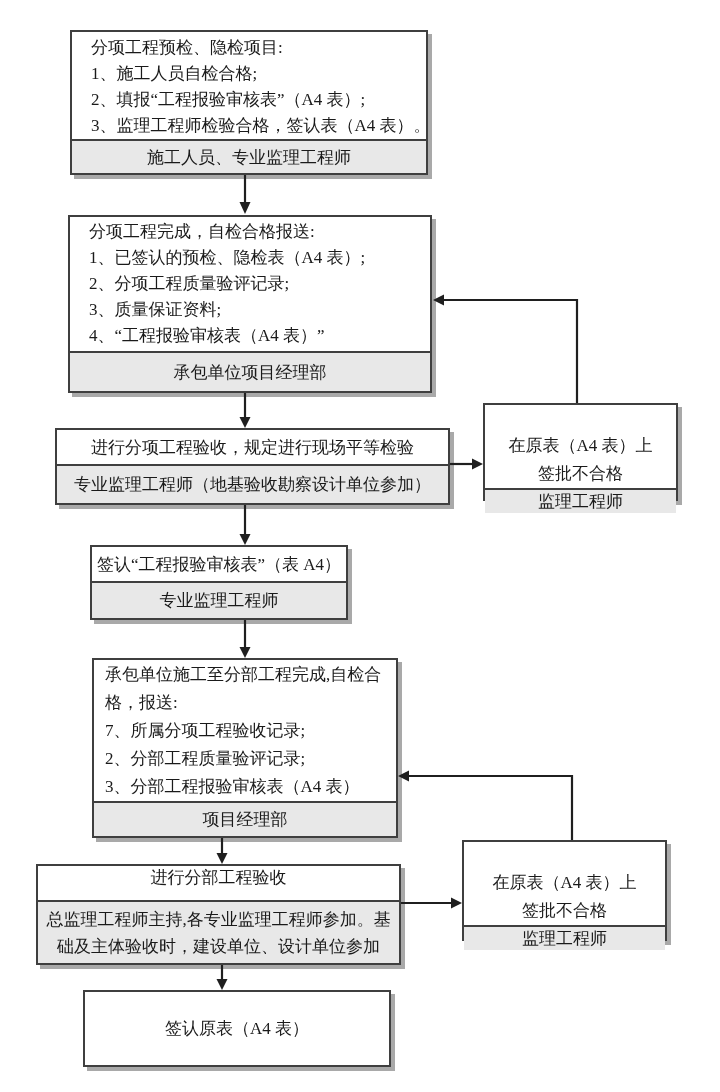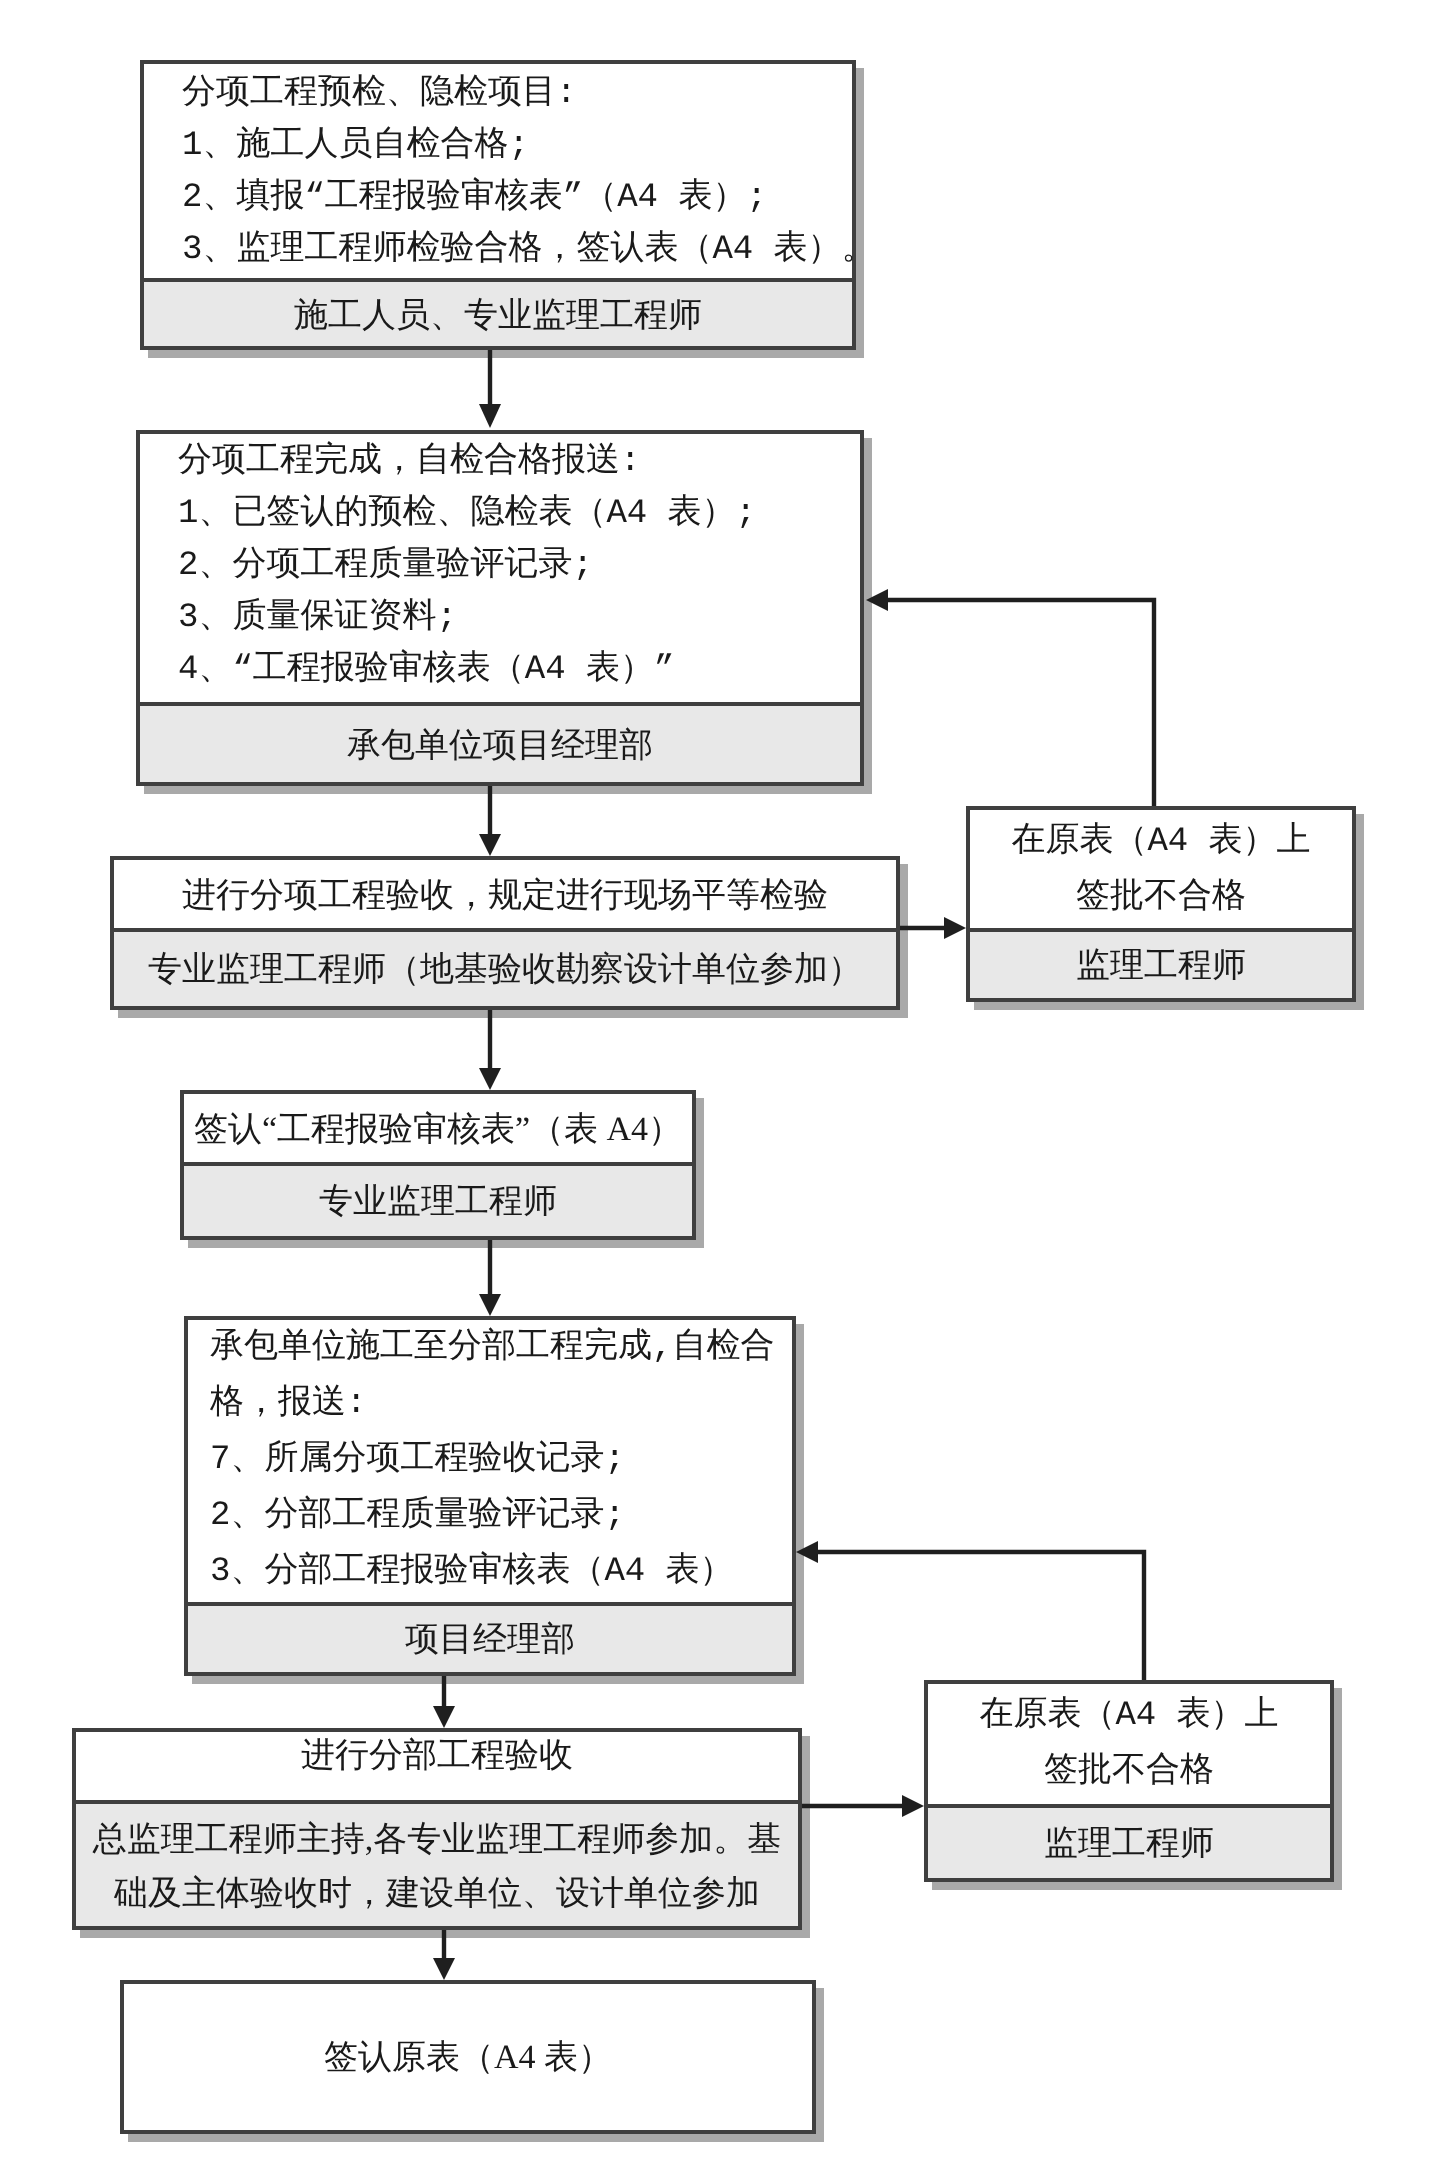--- a/index.html
+++ b/index.html
@@ -14,35 +14,35 @@
   }
   .box{
     position:absolute;
     border:2px solid var(--border,#3f3f3f);
     background:#ffffff;
     box-shadow:4px 4px 0 0 var(--shadow,#a9a9a9);
     display:flex;
     flex-direction:column;
   }
   .body{flex:1;display:flex;flex-direction:column;}
-  .line{font-size:17px;line-height:26px;white-space:nowrap;font-family:Liberation Mono, monospace;}
+  .line{font-size:17px;line-height:26px;white-space:nowrap;}
   .pad-l{padding-left:19px;}
   .pad-l-sm{padding-left:11px;}
   .footer{
     background:var(--footerBg,#e8e8e8);
     border-top:2px solid var(--border,#3f3f3f);
     display:flex;align-items:center;justify-content:center;
     font-size:17px;
     text-align:right;
   }
   .titlerow{
     flex:1;display:flex;align-items:center;justify-content:center;
     font-size:17px;text-align:center;white-space:nowrap;
   }
-  .center-body{align-items:center;justify-content:center;text-align:center;}
+  .center-body{align-items:center;justify-content:center;text-align:center;margin-top:25px;}
   .center-body .line{line-height:28px;}
   .footer-multi{flex-direction:column;line-height:27px;font-size:17px;}
   svg#connectors{position:absolute;left:0;top:0;pointer-events:none;}
   svg#connectors path.ln{fill:none;stroke:var(--arrow,#1f1f1f);stroke-width:2.2;}
   svg#connectors path.hd{fill:var(--arrow,#1f1f1f);stroke:none;}
 </style>
 </head>
 <body>
 
 <div id="canvas">
@@ -106,21 +106,21 @@
   </div>
 
   <div class="box" style="left:462px;top:840px;width:205px;height:101px;">
     <div class="body center-body" style="padding-top:2px;">
       <div class="line">在原表（A4 表）上</div>
       <div class="line">签批不合格</div>
     </div>
     <div class="footer" style="height:37px;">监理工程师</div>
   </div>
 
-  <div class="box" style="left:60px;top:990px;width:348px;height:77px;">
+  <div class="box" style="left:83px;top:990px;width:308px;height:77px;">
     <div class="titlerow">签认原表（A4 表）</div>
   </div>
 
   <svg id="connectors" width="720" height="1092" viewBox="0 0 720 1092">
     <g>
       <path class="ln" d="M245 175 V202"></path>
       <path class="hd" d="M239.5 202 H250.5 L245 214 Z"></path>
     </g>
     <g>
       <path class="ln" d="M245 393 V417"></path>

